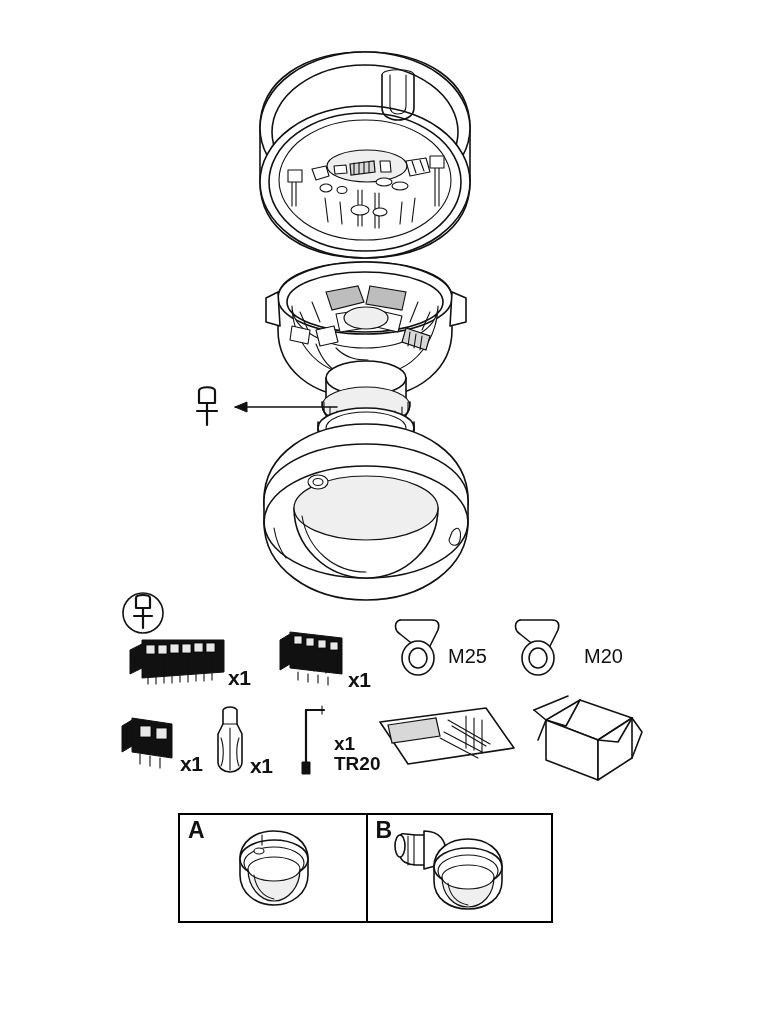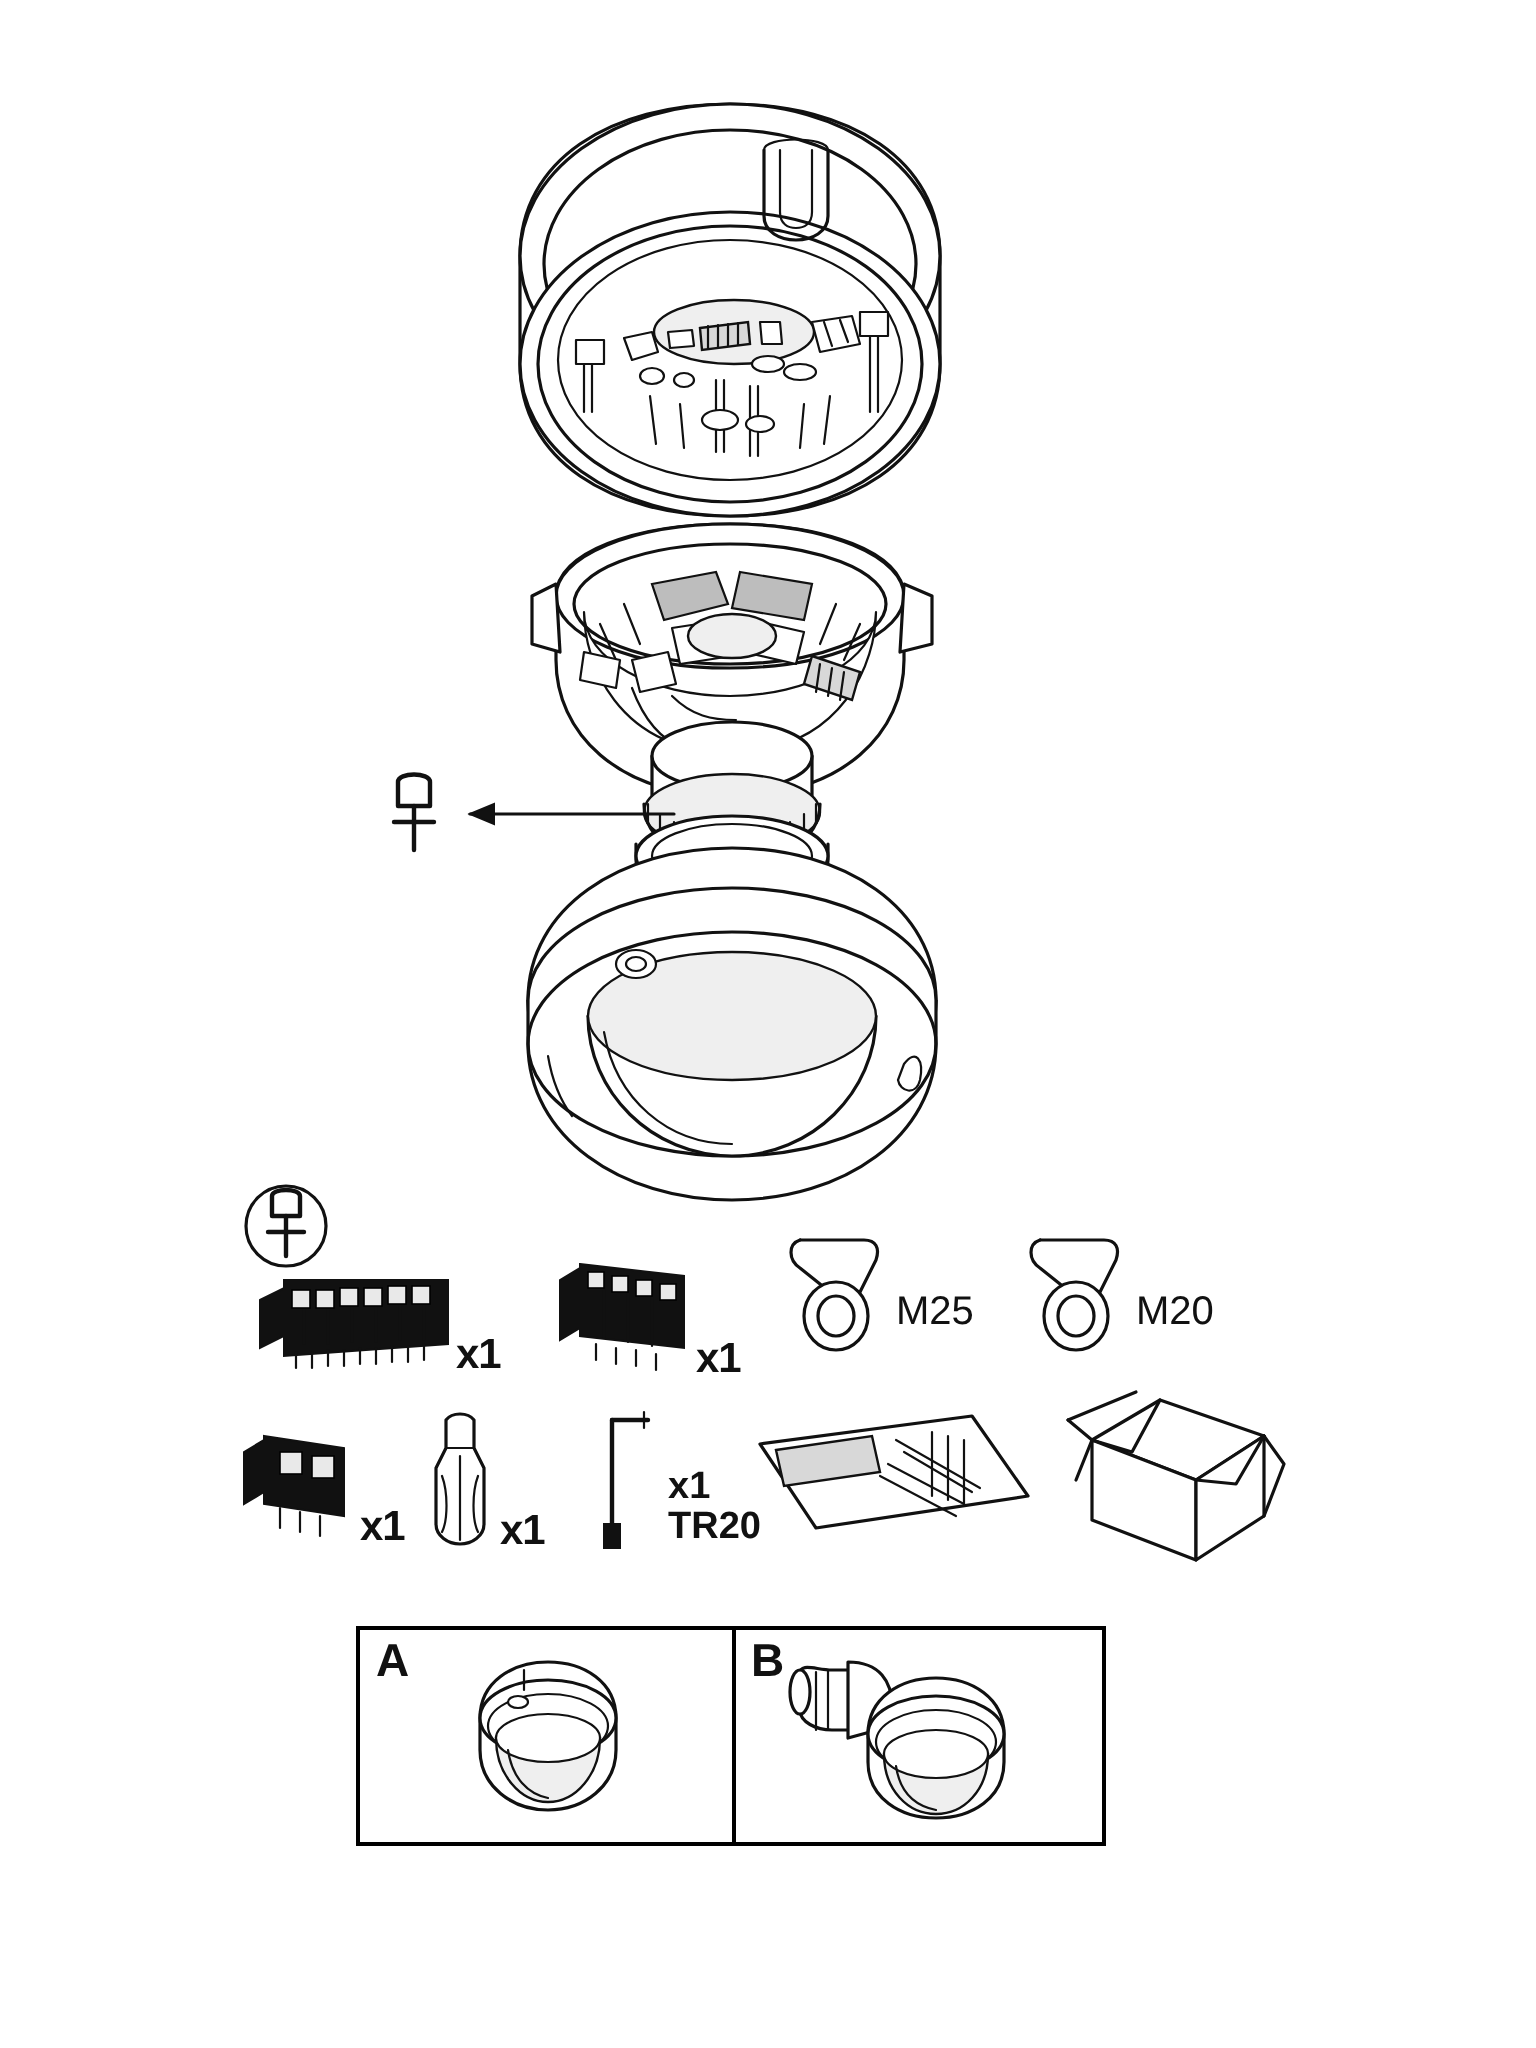--- a/index.html
+++ b/index.html
@@ -331,21 +331,21 @@
       <span class="part-label" style="margin-bottom:12px;">M25</span>
     </div>
 
     <div class="part" style="left:400px; top:28px;">
       <svg width="58" height="62" viewBox="0 0 58 62">
         <path class="ln" d="M10 4 L42 4 C48 4 50 8 48 14 L38 34"></path>
         <path class="ln" d="M10 4 C4 6 4 14 10 18 L30 34"></path>
         <ellipse class="fill-w" cx="28" cy="42" rx="16" ry="17"></ellipse>
         <ellipse class="fill-w" cx="28" cy="42" rx="9" ry="10"></ellipse>
       </svg>
-      <span class="part-label" style="margin-bottom:12px;">M20</span>
+      <span class="part-label" style="margin-bottom:12px;margin-left:16px;">M20</span>
     </div>
 
     <div class="part" style="left:8px; top:126px;">
       <svg width="62" height="60" viewBox="0 0 62 60">
         <path class="fill-k" d="M4 12 L14 6 L14 32 L4 38 Z"></path>
         <path class="fill-k" d="M14 4 L54 10 L54 44 L14 38 Z"></path>
         <g fill="#e9e9e9" stroke="#000" stroke-width="0.8">
           <rect x="22" y="12" width="11" height="11"></rect>
           <rect x="38" y="14" width="11" height="11"></rect>
         </g>

